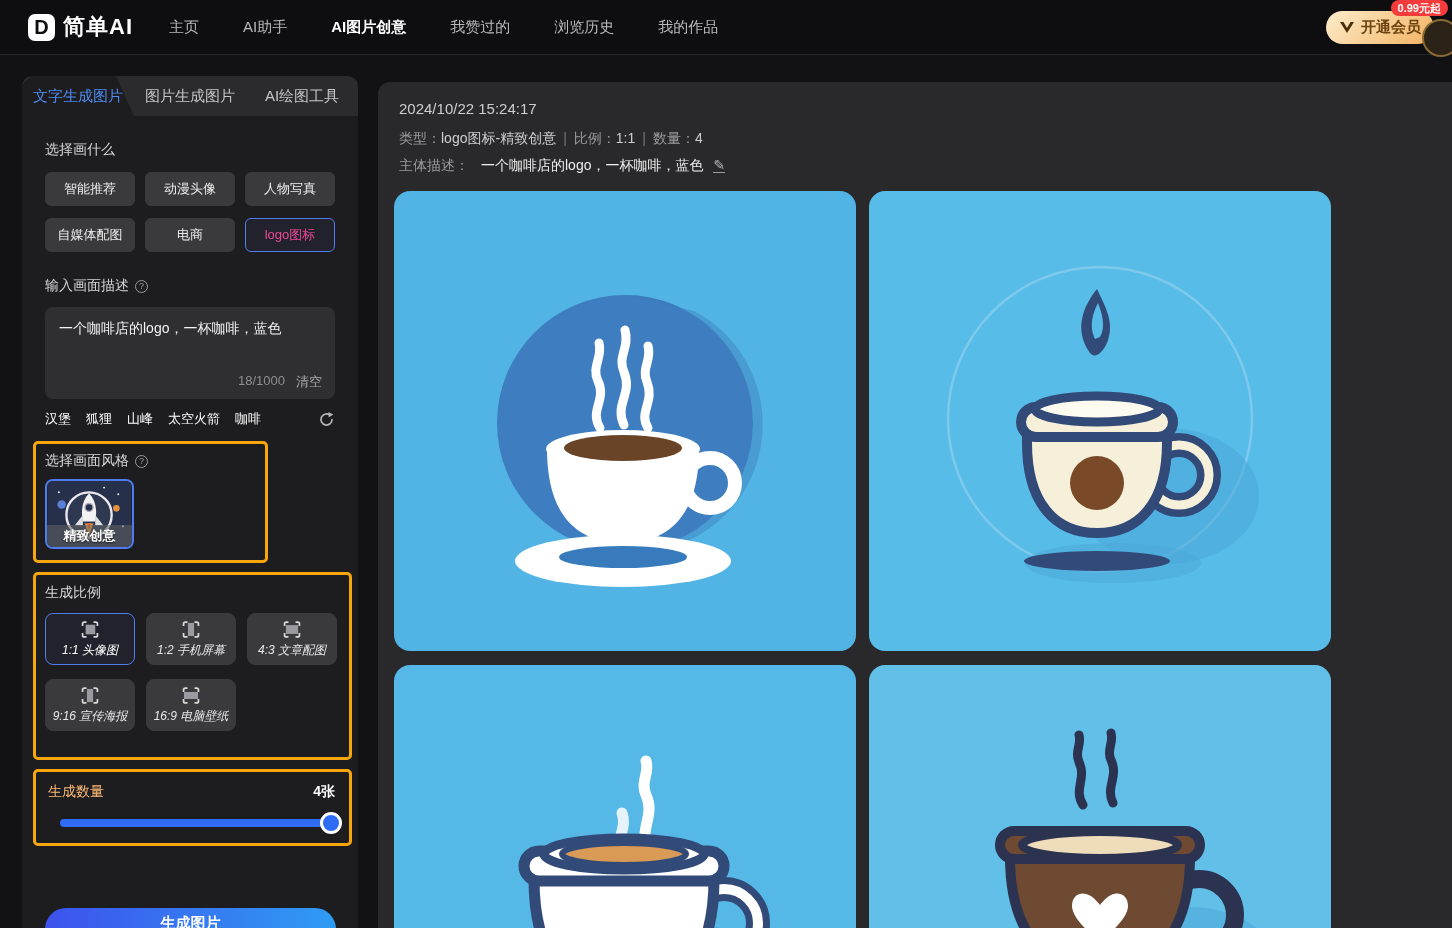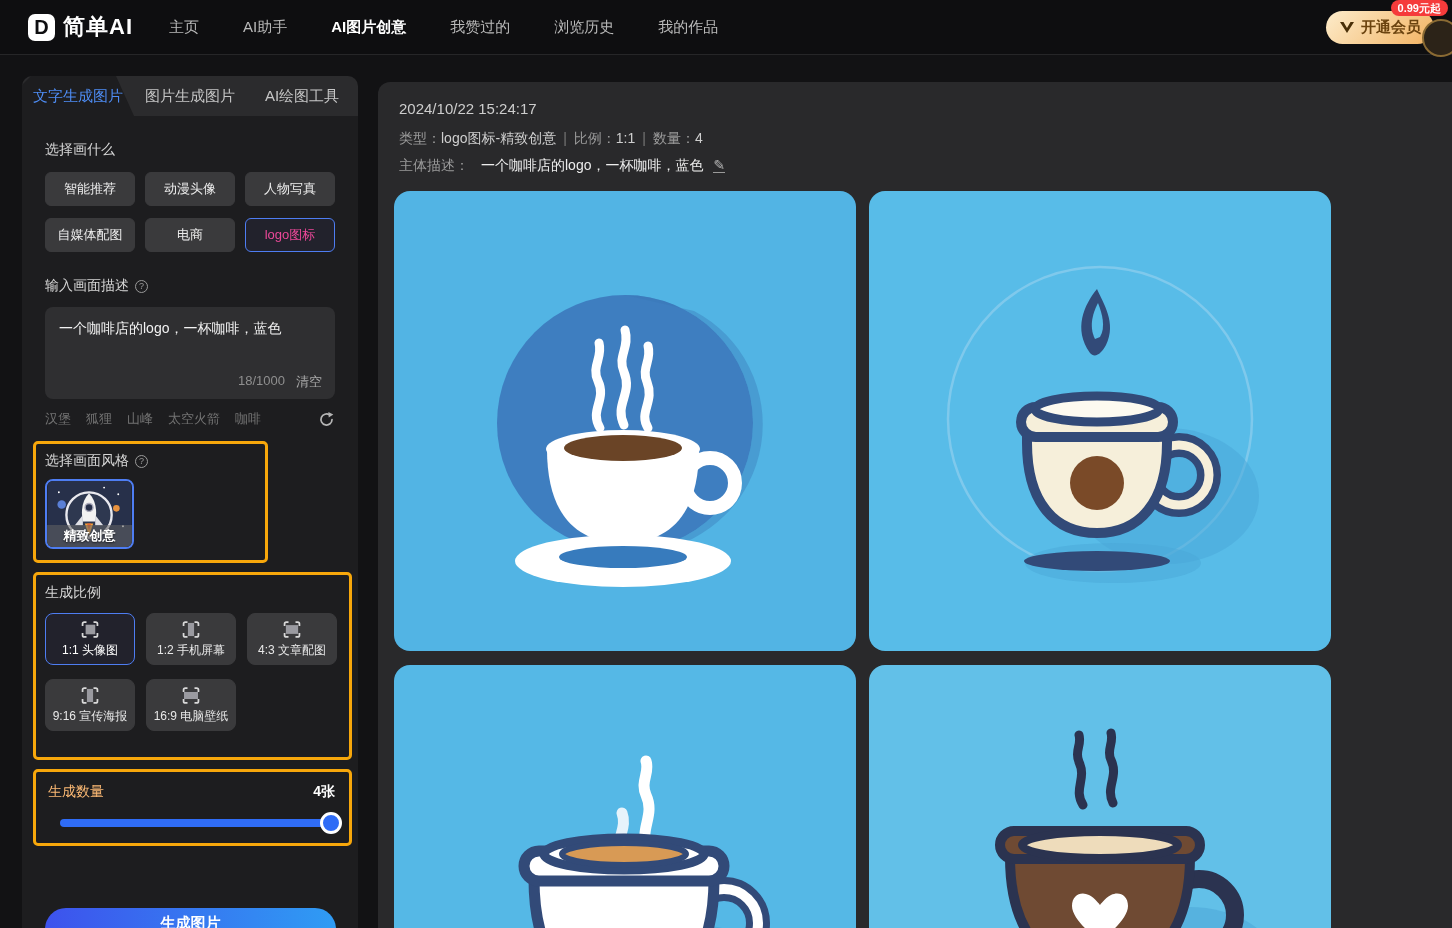--- a/index.html
+++ b/index.html
@@ -54,40 +54,40 @@
     border-radius:6px; color:#ececec; font-size:13px; display:flex;
     align-items:center; justify-content:center; cursor:pointer; }
   .opt-btn.selected { background:#22222c; border:1px solid #4e7df2; color:#ec4899; }
   .prompt-box { margin-top:12px; height:92px; background:#2f2f31; border-radius:8px;
     padding:13px 14px; position:relative; font-size:14px; color:#f2f2f2;
     cursor:text; }
   .prompt-footer { position:absolute; right:13px; bottom:8px; font-size:13px;
     color:#8f8f8f; display:flex; gap:11px; }
   .clear-btn { color:#aaaaaa; cursor:pointer; }
   .tag-row { margin-top:11px; display:flex; align-items:center; gap:15px;
-    font-size:13px; color:#737373; }
+    font-size:13px; color:#ffffff; }
   .tag { cursor:pointer; }
   .refresh-btn { margin-left:auto; cursor:pointer; display:flex; }
   .orange-box { border:3px solid #f7a70b; border-radius:5px; margin-left:-12px; }
   .style-box { margin-top:13px; width:235px; padding:8px 0 11px 9px; }
   .style-cards { display:flex; gap:12px; margin-top:9px; }
   .style-card { width:89px; height:70px; border-radius:8px; overflow:hidden;
     position:relative; cursor:pointer; }
   .style-card.selected { border:2px solid #4e7df2; }
   .style-card svg { position:absolute; inset:0; }
   .style-label { position:absolute; bottom:0; left:0; right:0; height:22px;
     background:rgba(100,100,100,0.55); color:#fff; font-weight:700; font-size:13px;
     display:flex; align-items:center; justify-content:center;
     text-shadow:0 1px 2px rgba(0,0,0,.7); }
   .ratio-box { margin-top:9px; width:319px; padding:9px 0 26px 9px; }
   .ratio-grid { display:grid; grid-template-columns:repeat(3,90px); gap:14px 11px;
     margin-top:11px; }
   .ratio-btn { width:90px; height:52px; background:#3a3a3c; border:1px solid #3a3a3c;
     border-radius:8px; display:flex; flex-direction:column; align-items:center;
-    justify-content:center; gap:2px; color:#e8e8e8; font-size:12px; cursor:pointer; }
+    justify-content:center; gap:2px; color:#e8e8e8; font-size:12px; cursor:pointer;font-style:italic; }
   .ratio-btn.selected { background:#22222c; border:1px solid #4e7df2; color:#fff; }
   .qty-box { margin-top:9px; width:319px; padding:11px 14px 16px 12px; }
   .qty-head { display:flex; justify-content:space-between; align-items:center; }
   .qty-label { font-size:14px; color:#fdba74; }
   .qty-value { font-size:14px; color:#ffffff; font-weight:700; }
   .slider { margin:18px 0 0 12px; width:278px; height:8px; background:#2f6cf6;
     border-radius:4px; position:relative; cursor:pointer; }
   .slider-knob { position:absolute; right:-4px; top:50%;
     transform:translateY(-50%); width:22px; height:22px; border-radius:50%;
     background:#2f6cf6; border:3px solid #ffffff; cursor:grab; }

